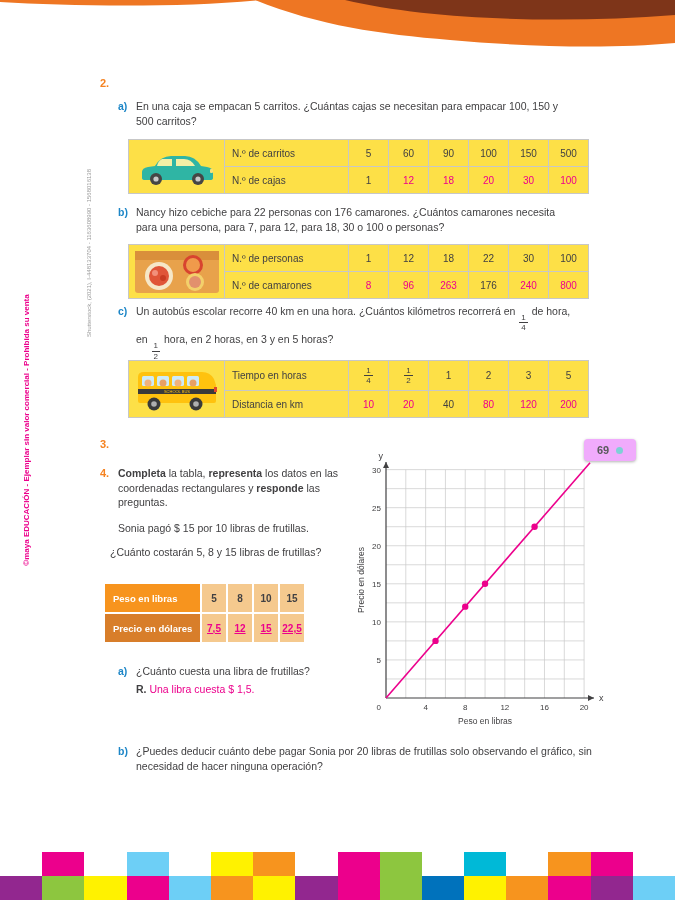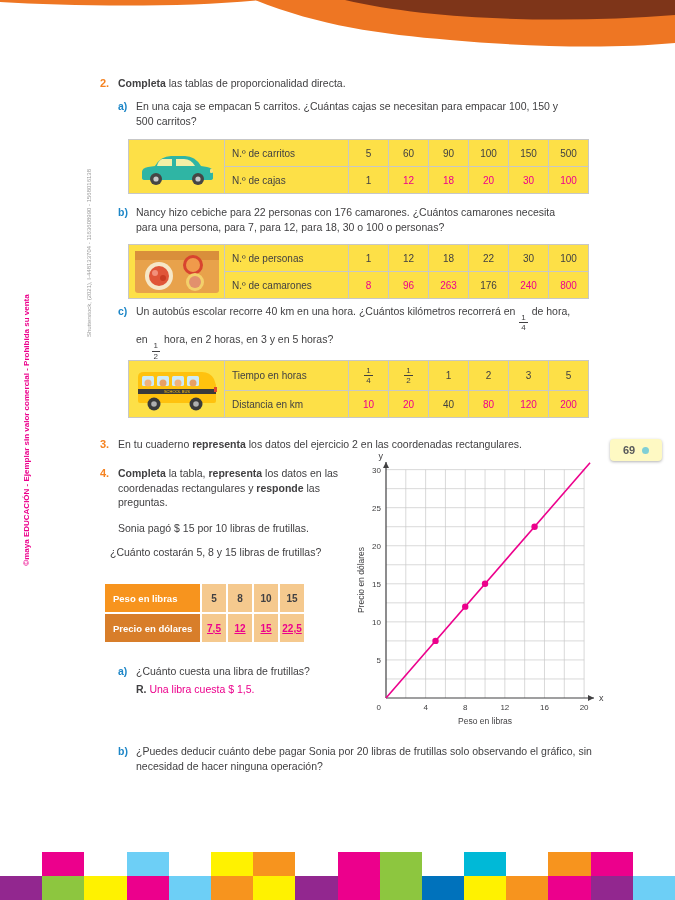--- a/index.html
+++ b/index.html
@@ -40,21 +40,21 @@
   .rlab { font-weight:bold; color:#414042; }
   .answer { color:#EC008C; }
 
   
   .credits { position:absolute; left:11px; top:252px; width:160px; height:10px; transform:rotate(-90deg);
              font-size:6px; color:#9a9a9a; text-align:center; white-space:nowrap; }
   .brand { position:absolute; left:-122px; top:424px; width:300px; height:12px; transform:rotate(-90deg);
            font-size:8px; font-weight:bold; color:#EC008C; text-align:center; white-space:nowrap; }
 
   
-  .badge { left:610px; top:439px; width:52px; height:22px; background:#fef9c3; border-radius:4px;
+  .badge { left:584px; top:439px; width:52px; height:22px; background:#f0abfc; border-radius:4px;
            box-shadow:0 1px 3px rgba(0,0,0,0.3); display:flex; align-items:center; justify-content:center;
            gap:7px; font-size:11px; font-weight:bold; color:#58595B; }
   .badge .dot { width:7px; height:7px; border-radius:50%; background:#7FCFD6; }
 
   
   .decor { position:absolute; left:0; bottom:0; width:675px; height:48px; }
   .drow { display:flex; height:24px; }
   .tile { flex:1; }
 
   #chart-svg text { font-family:"Liberation Sans", sans-serif; }
@@ -68,21 +68,20 @@
     <path d="M0,0 L260,0 C180,8 70,6 0,2 Z" fill="#EE7623"></path>
     <path d="M255,0 C320,26 380,34 450,40 C530,47 610,49 675,43 L675,0 Z" fill="#EE7623"></path>
     <path d="M345,0 C430,20 560,24 675,15 L675,0 Z" fill="#7E3519"></path>
   </svg>
 
   <div class="credits">Shutterstock, (2021), I-448133704 - 1163608990 - 1568016138</div>
   <div class="brand">©maya EDUCACIÓN - Ejemplar sin valor comercial - Prohibida su venta</div>
 
   <div class="abs row" style="left:100px;top:76px;width:490px;">
     <span class="enum">2.</span>
-    <div class="txt"><b>Completa</b><span> las tablas de proporcionalidad directa.</span></div>
   </div>
 
   <div class="abs row" style="left:118px;top:99px;width:452px;">
     <span class="letter">a)</span>
     <div class="txt">En una caja se empacan 5 carritos. ¿Cuántas cajas se necesitan para empacar 100, 150 y 500 carritos?</div>
   </div>
 
   <div class="abs ptable" style="left:128px;top:139px;">
     <div class="cell img">
       <svg width="86" height="40" viewBox="0 0 86 40">
@@ -203,21 +202,20 @@
     <div class="cell v ans">10</div>
     <div class="cell v ans">20</div>
     <div class="cell v">40</div>
     <div class="cell v ans">80</div>
     <div class="cell v ans">120</div>
     <div class="cell v ans">200</div>
   </div>
 
   <div class="abs row" style="left:100px;top:437px;width:505px;">
     <span class="enum">3.</span>
-    <div class="txt"><span>En tu cuaderno </span><b>representa</b><span> los datos del ejercicio 2 en las coordenadas rectangulares.</span></div>
   </div>
 
   <div class="abs badge">
     <span>69</span>
     <span class="dot"></span>
   </div>
 
   <div class="abs row" style="left:100px;top:466px;width:263px;">
     <span class="enum">4.</span>
     <div class="txt"><b>Completa</b><span> la tabla, </span><b>representa</b><span> los datos en las coordenadas rectangulares y </span><b>responde</b><span> las preguntas.</span></div>

